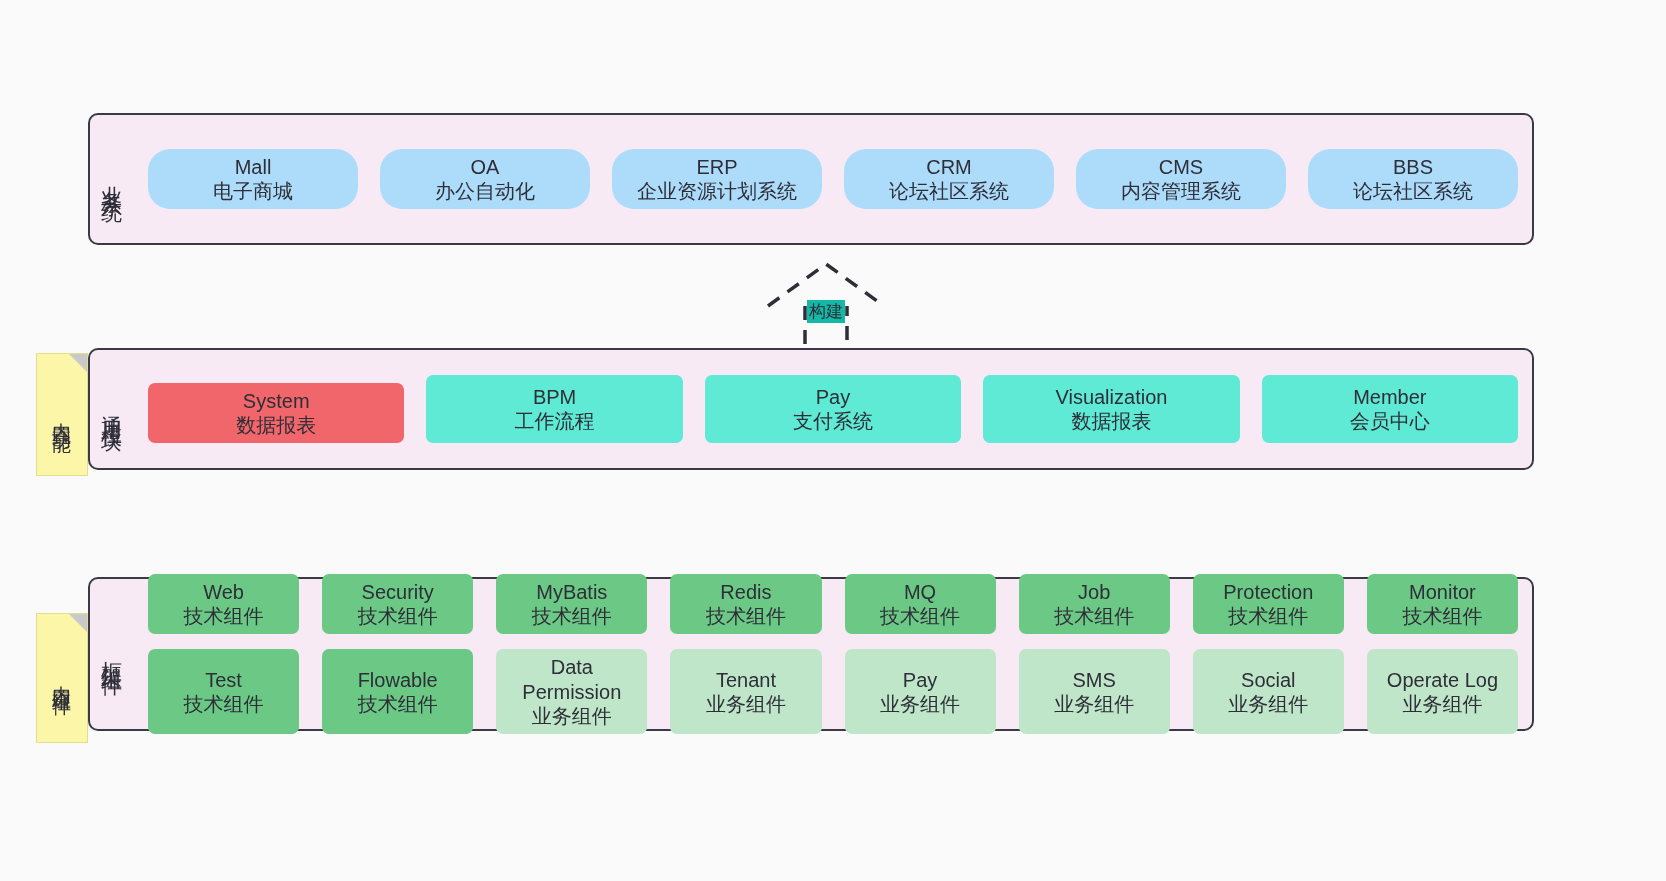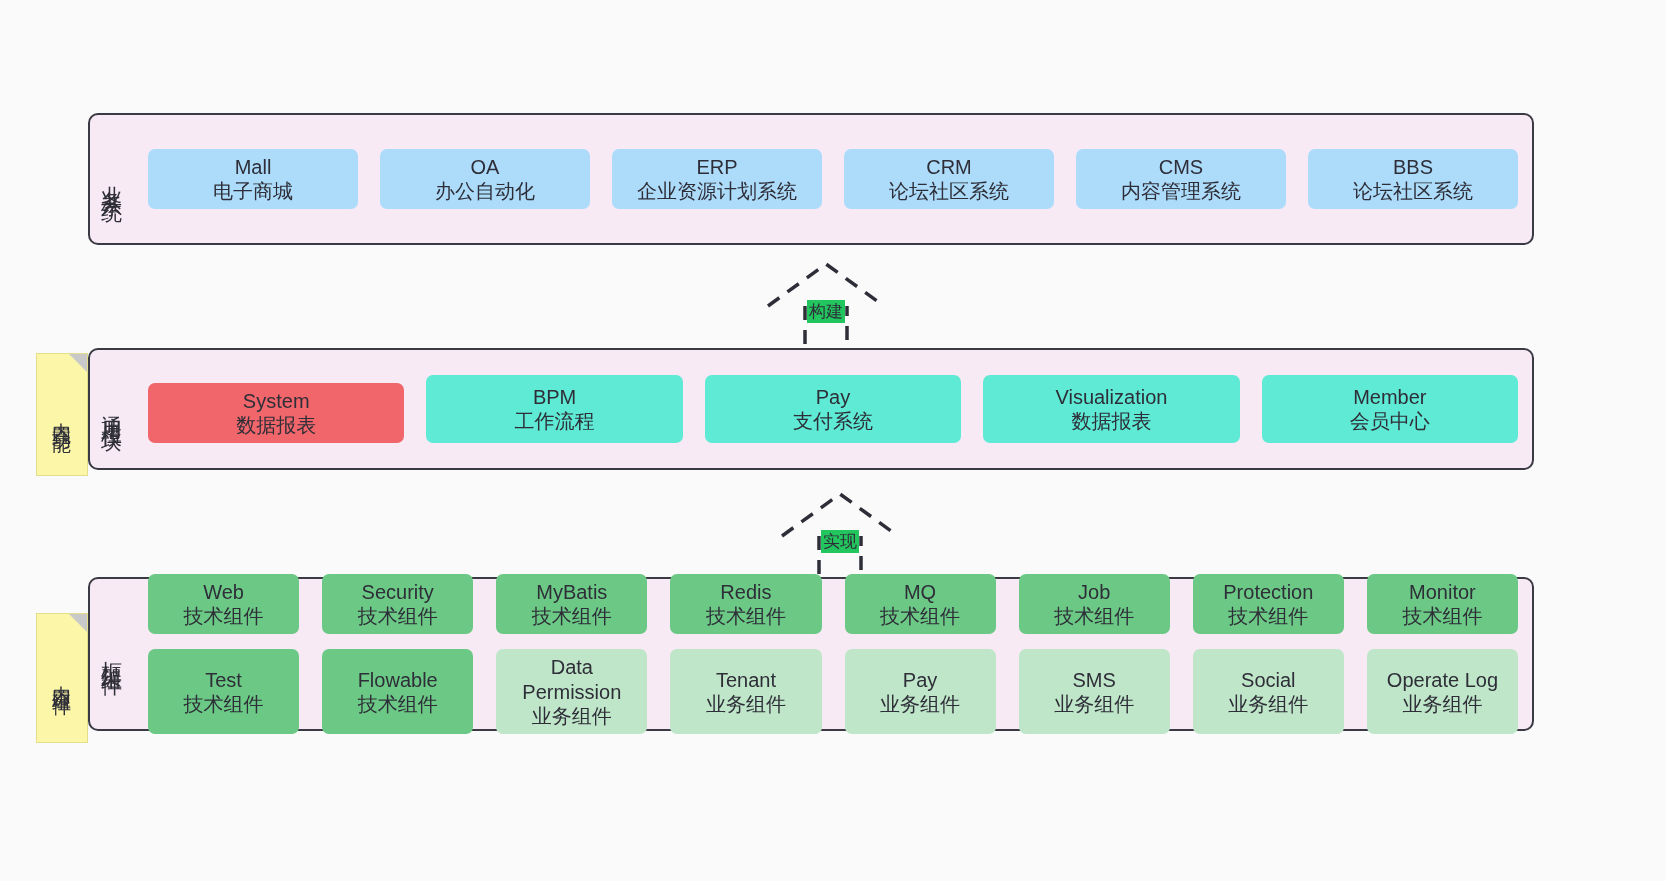--- a/index.html
+++ b/index.html
@@ -59,21 +59,21 @@
     flex-direction:column;
     align-items:center;
     justify-content:center;
     text-align:center;
     color:#2E2E38;
     line-height:1.22;
     padding:6px 4px;
   }
   .card .t1 { font-size:20px; }
   .card .t2 { font-size:20px; }
-  .c-blue   { background:#ADDCFB; }
+  .c-blue   { background:#ADDCFB;border-radius:22px; }
   .c-red    { background:#F0666A;margin-top:8px; }
   .c-pink   { background:#5eead4; }
   .c-green  { background:#6BC985; }
   .c-lgreen { background:#BFE6C8; }
 
   
   .note {
     position:absolute;
     width:52px;
     background:#FCF7A8;
@@ -104,21 +104,21 @@
     height:100px;
   }
   .connector svg { display:block; overflow:visible; }
   .conn-label {
     position:absolute;
     left:50%;
     transform:translateX(-50%);
     top:42px;
     font-size:17px;
     color:#2E2E38;
-    background:#22c55e;
+    background:#14b8a6;
     padding:0 2px;
     white-space:nowrap;
   }
 </style>
 </head>
 <body>
 
 <div id="canvas">
 
   <div class="layer" id="layer-0" style="left:88px; top:113px; width:1446px; height:132px;">
@@ -186,27 +186,20 @@
           <span class="t2">数据报表</span>
         </div>
         <div class="card c-pink">
           <span class="t1">Member</span>
           <span class="t2">会员中心</span>
         </div>
       </div>
     </div>
   </div>
 
-  <div class="connector" style="left:772px; top:488px;">
-    <svg width="170" height="100" viewBox="0 0 170 100">
-      <path d="M 10 48 L 68 6 L 126 48" fill="none" stroke="#2E2E38" stroke-width="3.5" stroke-dasharray="14,10" stroke-linecap="butt"></path>
-      <path d="M 47 48 L 47 92 L 89 92 L 89 48" fill="none" stroke="#2E2E38" stroke-width="3.5" stroke-dasharray="14,10" stroke-linecap="butt"></path>
-    </svg>
-    <span class="conn-label" style="left:68px; transform:translateX(-50%);">实现</span>
-  </div>
 
   <div class="note" style="left:36px; top:613px; height:130px;">
     <span>内置组件</span>
     <span class="fold"></span>
   </div>
   <div class="layer" id="layer-2" style="left:88px; top:577px; width:1446px; height:154px;">
     <div class="layer-title">框架组件</div>
     <div class="layer-body">
 
       <div class="row tight">

